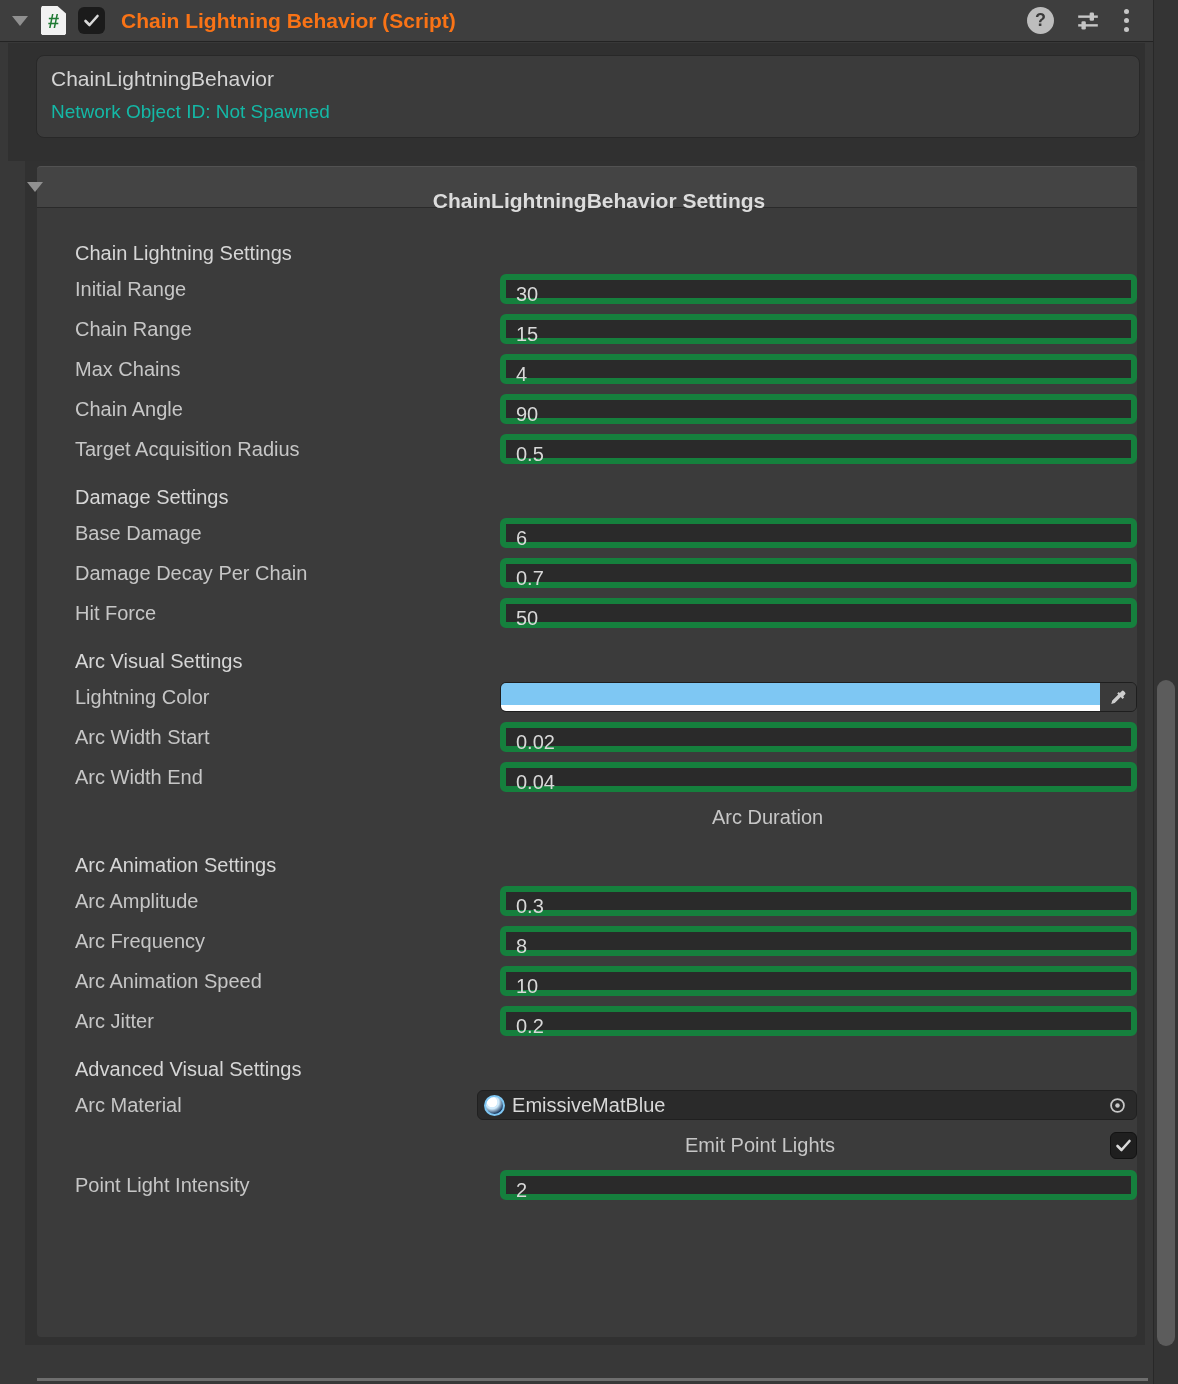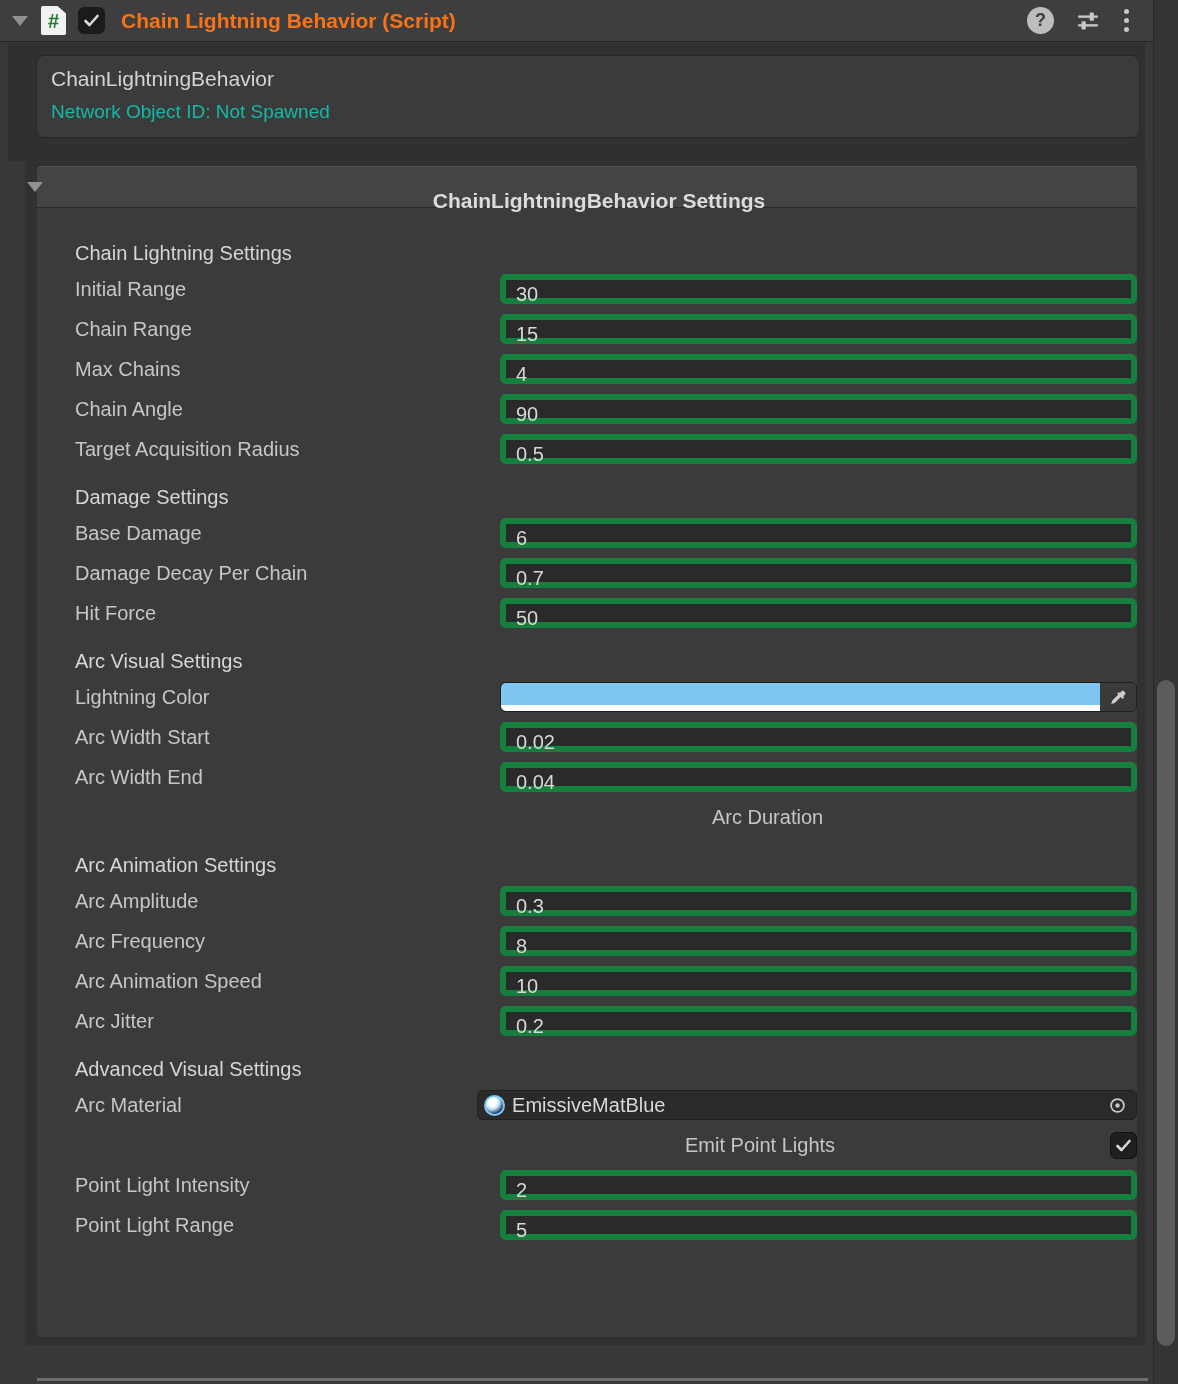--- a/index.html
+++ b/index.html
@@ -228,24 +228,20 @@
           <div class="checkbox">
             <svg width="19" height="19" viewBox="0 0 19 19">
               <path d="M3.5 10 L7.5 14 L15.5 5" stroke="#D9D9D9" stroke-width="2.6" fill="none" stroke-linecap="round" stroke-linejoin="round"></path>
             </svg>
           </div>
         </div>
         <div class="row">
           <div class="row-label">Point Light Intensity</div>
           <div class="field">2</div>
         </div>
-        <div class="row">
-          <div class="row-label">Point Light Range</div>
-          <div class="field">5</div>
-        </div>
       </div>
   </div>
 
   <div class="tri group-tri"></div>
 
   <div class="bottom-divider"></div>
 
   <div class="scroll-col">
     <div class="scroll-thumb"></div>
   </div>

